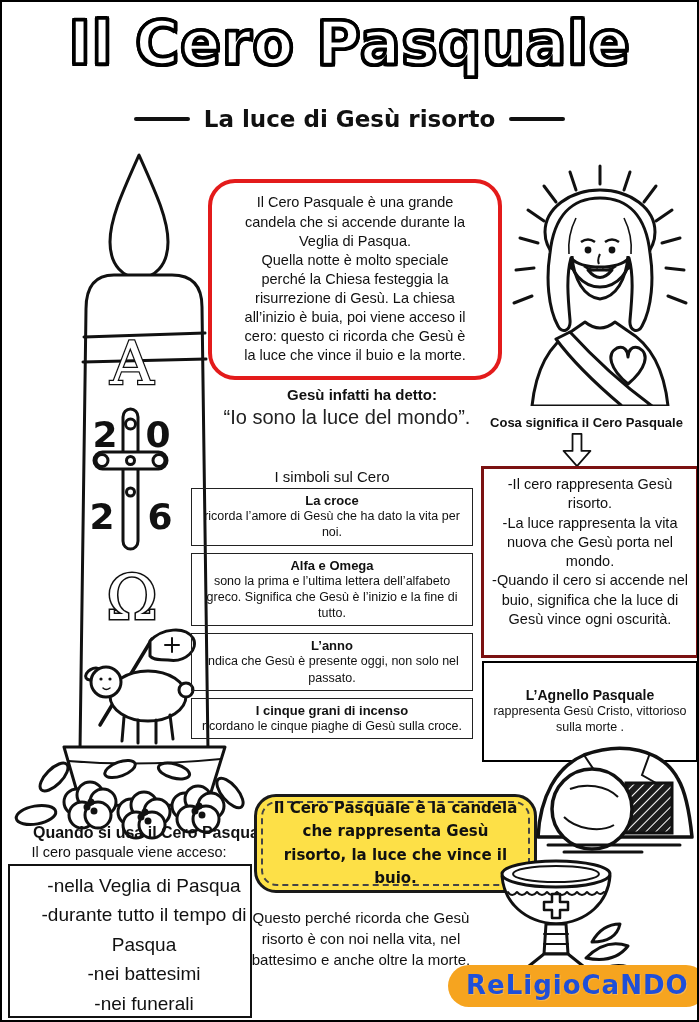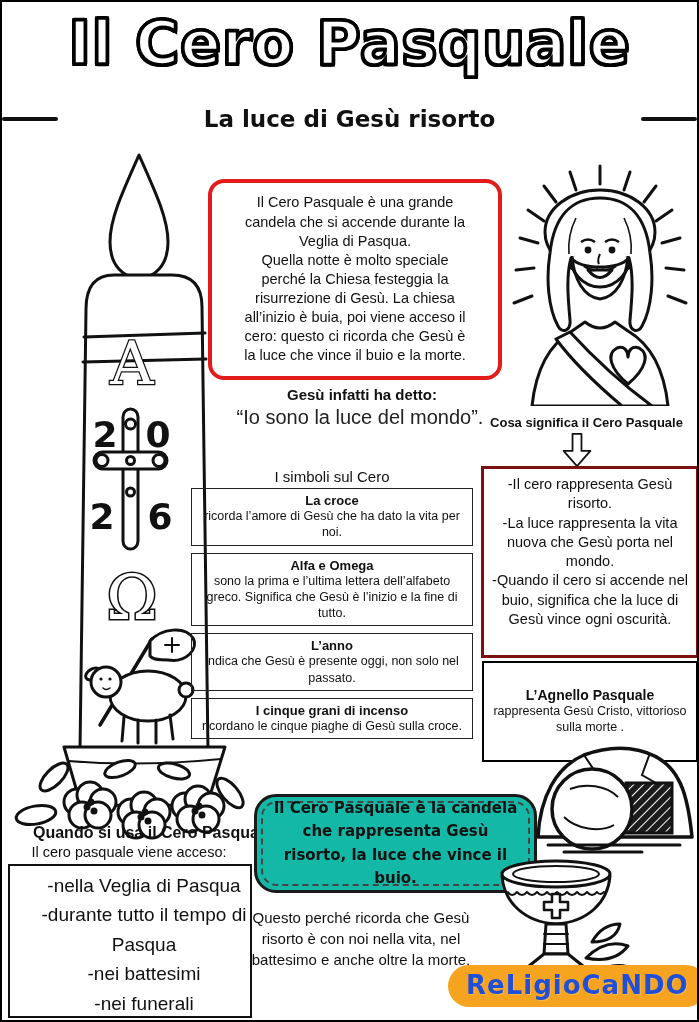--- a/index.html
+++ b/index.html
@@ -14,32 +14,32 @@
   .nowrap{white-space:nowrap;}
 
   .title{
     left:0;top:6px;width:100%;text-align:center;
     font-family:"DejaVu Sans",sans-serif;font-weight:800;font-size:60px;
     letter-spacing:1px;color:#fff;
     -webkit-text-stroke:3.5px #000;
     text-shadow:2px 0 0 #000,-2px 0 0 #000,0 2px 0 #000,0 -2px 0 #000,
                 1.5px 1.5px 0 #000,-1.5px 1.5px 0 #000,1.5px -1.5px 0 #000,-1.5px -1.5px 0 #000;
   }
-  .subtitle-row{left:0;top:104px;width:100%;display:flex;align-items:center;justify-content:space-between;gap:14px;}
+  .subtitle-row{left:0;top:104px;width:100%;display:flex;align-items:center;justify-content:center;gap:14px;}
   .subtitle-line{width:56px;height:4px;background:#111;border-radius:2px;}
   .subtitle{font-family:"DejaVu Sans",sans-serif;font-weight:800;font-size:23px;color:#111;}
 
   .intro-box{
     left:206px;top:177px;width:294px;height:201px;
-    border:4px solid var(--red-border,#e31b1b);border-radius:16px;
+    border:4px solid var(--red-border,#e31b1b);border-radius:27px;
     padding:9px 26px;font-size:14.5px;line-height:1.32;text-align:center;
     display:flex;align-items:center;justify-content:center;
   }
   .quote-intro{left:215px;top:384px;width:290px;font-weight:bold;font-size:15px;text-align:center;}
-  .quote-text{left:203px;top:404px;width:310px;font-size:20px;color:#222;text-align:center;}
+  .quote-text{left:190px;top:404px;width:310px;font-size:20px;color:#222;text-align:center;}
 
   .meaning-heading{left:470px;top:413px;width:229px;font-weight:bold;font-size:13px;text-align:center;}
   .arrow-wrap{left:557px;top:431px;width:36px;height:34px;}
   .meaning-box{
     left:479px;top:464px;width:218px;height:192px;
     border:3px solid var(--maroon-border,#7b1111);
     padding:6px 3px;font-size:14.5px;line-height:1.33;text-align:center;
   }
   .meaning-box div{margin:0;}
 
@@ -58,21 +58,21 @@
 
   .usage-heading{left:0;top:822px;width:254px;font-weight:bold;font-size:16px;text-align:center;padding-left:31px;}
   .usage-sub{left:0;top:842px;width:254px;font-size:14.5px;text-align:center;}
   .usage-box{
     left:6px;top:862px;width:244px;height:154px;border:2.5px solid #111;
     font-size:19px;line-height:1.55;text-align:center;padding-top:5px;padding-left:28px;
   }
 
   .bubble{
     left:252px;top:792px;width:283px;height:99px;
-    border:3px solid #1a1a1a;border-radius:22px;padding:4px;background:#14b8a6;
+    border:3px solid #1a1a1a;border-radius:22px;padding:4px;background:#fde047;
   }
   .bubble-inner{
     width:100%;height:100%;border:2px dashed #444;border-radius:16px;
     display:flex;align-items:center;justify-content:center;text-align:center;
     font-family:"DejaVu Sans",sans-serif;font-weight:700;font-size:15px;line-height:1.55;padding:2px 6px;
   }
   .note-text{left:248px;top:905px;width:222px;font-size:15px;line-height:1.4;text-align:center;}
 
   .logo{
     left:446px;top:963px;padding:5px 18px 7px 18px;border-radius:26px;

